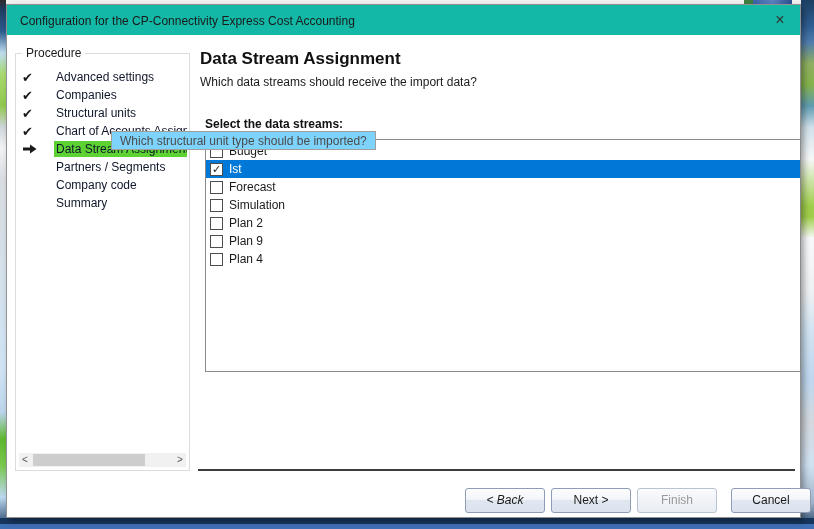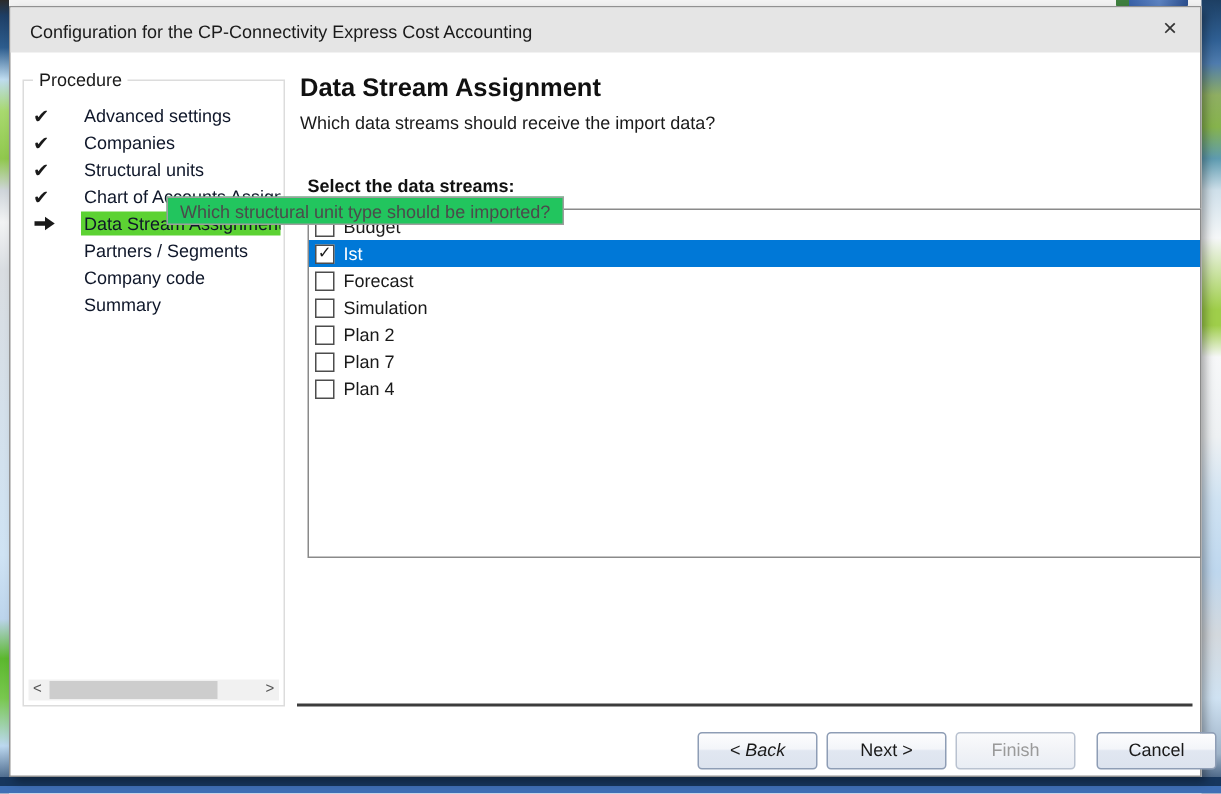--- a/index.html
+++ b/index.html
@@ -18,21 +18,21 @@
       #cfe2f2 88%, #9fb3c8 95%, #17365d 100%); }
   .bg-bottom-strip { position:absolute; left:0; bottom:0; width:814px; height:11px;
     background:linear-gradient(#17365d 0%, #17365d 55%, #3f6fb5 55%, #3f6fb5 100%); }
   .bg-top-blob { position:absolute; right:22px; top:0; width:48px; height:7px;
     background:linear-gradient(90deg,#3f7f3f 0%, #3f7f3f 18%, #3a62a8 18%, #5c82c0 60%, #2c4f8e 100%);
     border-radius:0 0 4px 4px; }
 
   
   .dialog { position:absolute; left:6px; top:4px; width:795px; height:514px;
     background:#ffffff; border:1px solid #919191; box-shadow:3px 3px 6px rgba(0,0,0,.35); }
-  .titlebar { position:absolute; left:0; top:0; width:100%; height:30px; background:#e5e5e5; }
+  .titlebar { position:absolute; left:0; top:0; width:100%; height:30px; background:#14b8a6; }
   .title-text { position:absolute; left:13px; top:9px; font-size:12px; color:#1a1a1a; white-space:nowrap; }
   .close-btn { position:absolute; right:10px; top:5px; width:20px; height:20px;
     font-size:16px; color:#333; text-align:center; line-height:20px; cursor:default; }
 
   
   .procedure-box { position:absolute; left:8px; top:48px; width:175px; height:418px;
     border:1px solid #dcdcdc; }
   .procedure-legend { position:absolute; left:6px; top:-8px; background:#ffffff;
     padding:0 4px; font-size:12px; color:#1a1a1a; }
   .steps { position:absolute; left:4px; top:14px; right:2px; }
@@ -58,21 +58,21 @@
   .listbox { position:absolute; left:198px; top:134px; width:596px; height:233px;
     border:1px solid #8a8a8a; background:#fff; padding-top:2px; overflow:hidden; }
   .lrow { display:flex; align-items:center; height:18px; padding-left:4px; }
   .lrow.selected { background:#0078d7; }
   .cb { width:13px; height:13px; border:1px solid #4d4d4d; background:#fff; flex:0 0 13px;
     display:flex; align-items:center; justify-content:center; font-size:11px; line-height:1; color:#1a1a1a; }
   .lrow-label { font-size:12px; color:#1a1a1a; margin-left:6px; }
   .lrow.selected .lrow-label { color:#fff; }
 
   
-  .tooltip { position:absolute; left:104px; top:126px; height:19px; background:#22c55e;
+  .tooltip { position:absolute; left:104px; top:126px; height:19px; background:#7dd3fc;
     border:1px solid #9e9e9e; font-size:12px; color:#4b4b4b; padding:2px 8px 0 8px;
     white-space:nowrap; z-index:30; }
 
   
   .separator { position:absolute; left:191px; top:464px; width:597px; height:0;
     border-top:2px solid #3c3c3c; }
   .btn { position:absolute; top:483px; width:80px; height:25px; font-size:12px; color:#1a1a1a;
     text-align:center; line-height:23px; border:1px solid #8e9db5; border-radius:3px;
     background:linear-gradient(#fdfdfe 0%, #f3f5f9 45%, #e1e7f1 50%, #dce3ee 100%);
     cursor:default; }
@@ -179,21 +179,21 @@
     <div class="lrow">
       <span class="cb"></span>
       <span class="lrow-label">Simulation</span>
     </div>
     <div class="lrow">
       <span class="cb"></span>
       <span class="lrow-label">Plan 2</span>
     </div>
     <div class="lrow">
       <span class="cb"></span>
-      <span class="lrow-label">Plan 7</span>
+      <span class="lrow-label">Plan 9</span>
     </div>
     <div class="lrow">
       <span class="cb"></span>
       <span class="lrow-label">Plan 4</span>
     </div>
   </div>
 
   <div class="tooltip">Which structural unit type should be imported?</div>
 
   <div class="separator"></div>

